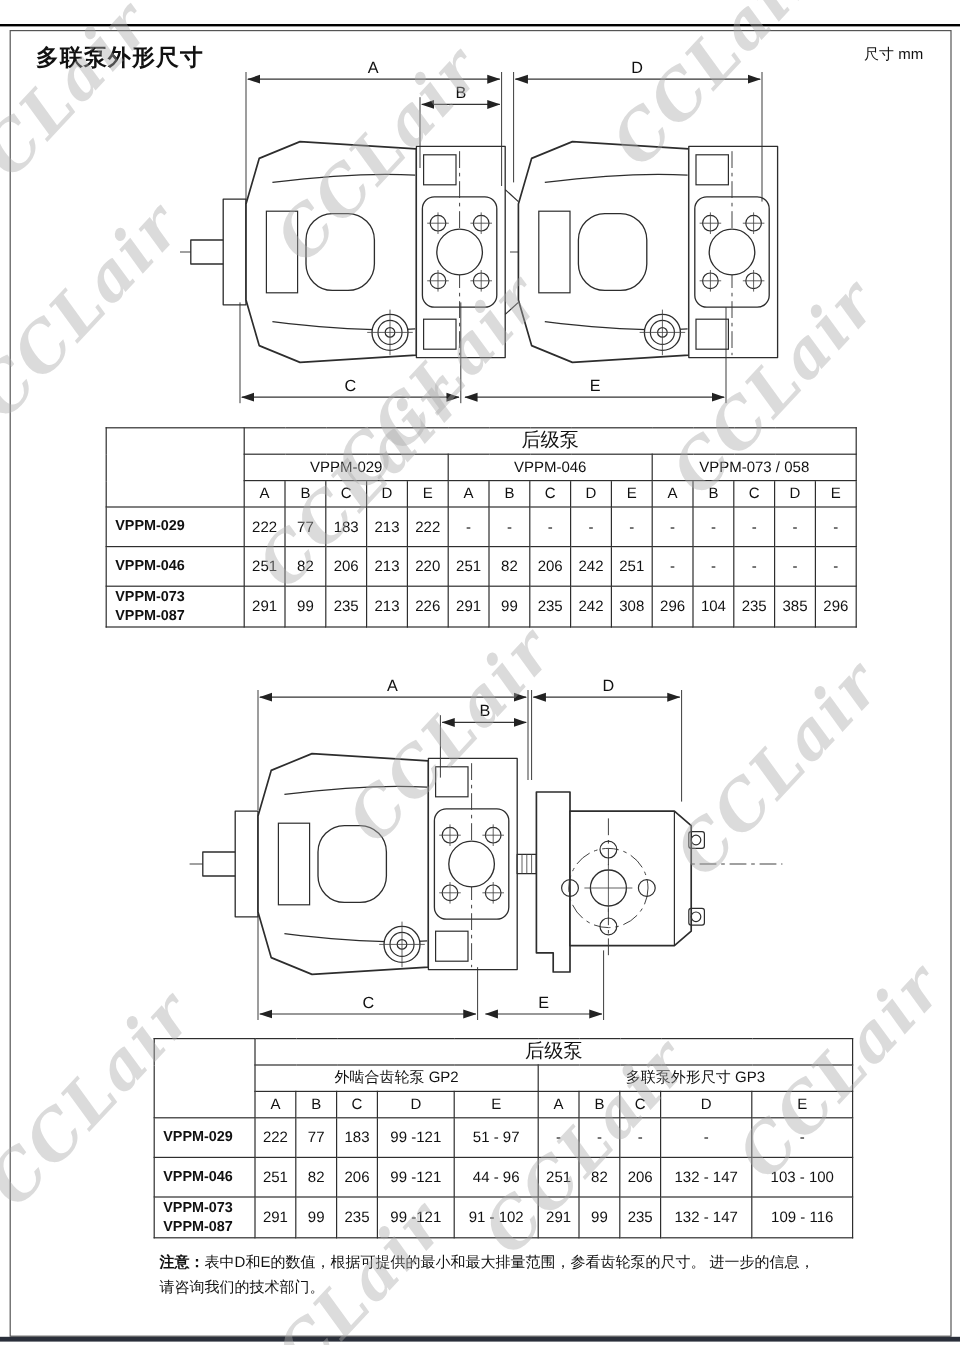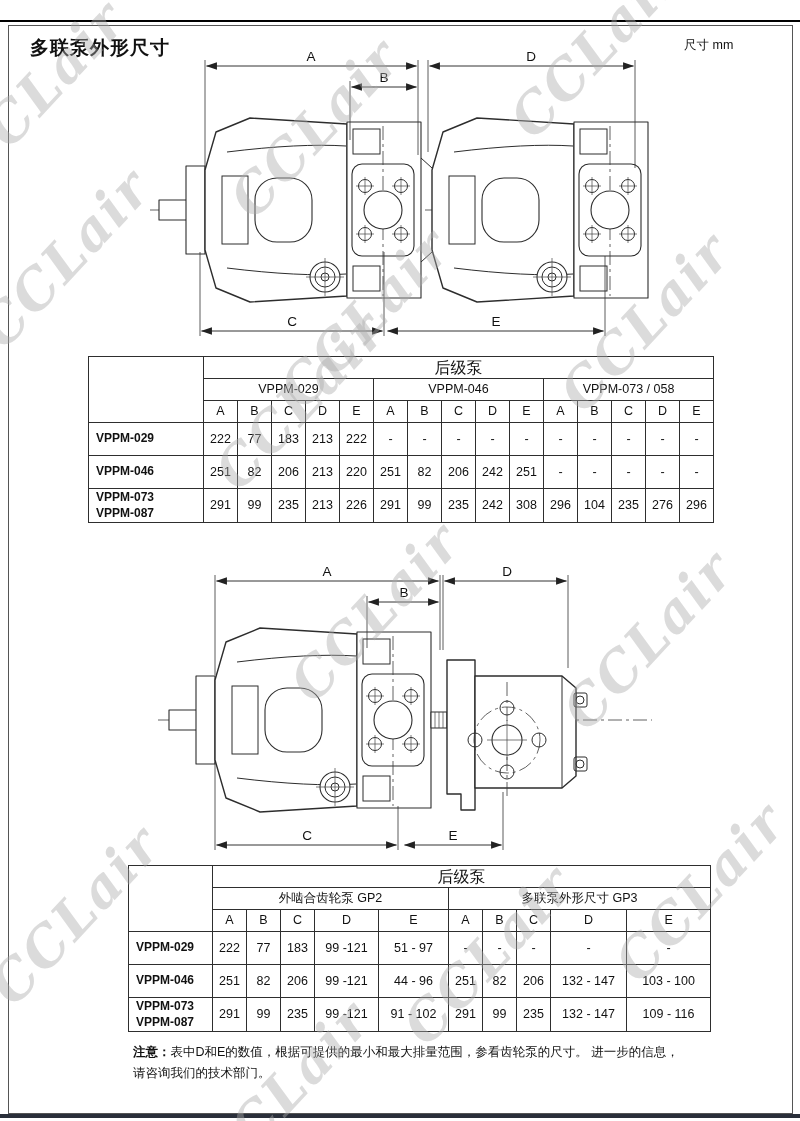--- a/index.html
+++ b/index.html
@@ -2,21 +2,21 @@
 <html><head>
 <meta charset="utf-8">
 <style>
   html,body{margin:0;padding:0;background:#fff;}
   body{font-family:"Liberation Sans",sans-serif;color:#111;}
   .page{position:relative;width:800px;height:1121px;background:#fff;overflow:hidden;}
 
   .title{position:absolute;left:30px;top:3px;font-size:19px;font-weight:bold;letter-spacing:1px;z-index:2;margin-top:32px;}
   .titlebar{position:absolute;left:0;top:20px;width:800px;height:2px;background:#000;z-index:2;}
   .frame{position:absolute;left:8px;top:25px;width:783px;height:1087px;border:1px solid #555;z-index:1;}
-  .unit{position:absolute;left:684px;top:37px;font-size:12.5px;z-index:2;}
+  .unit{position:absolute;left:720px;top:37px;font-size:12.5px;z-index:2;}
   .bottombar{position:absolute;left:0;top:1114px;width:800px;height:4px;background:#2a2f3a;z-index:2;}
 
   .wm{position:absolute;z-index:6;font-family:"DejaVu Serif",serif;font-style:italic;font-weight:bold;
       font-size:54px;color:#ababab;opacity:.42;letter-spacing:2px;white-space:nowrap;
       transform:translate(-50%,-50%) rotate(-47deg);pointer-events:none;}
 
   svg.draw{position:absolute;z-index:2;}
   .ol{fill:#fff;stroke:#2d2d2d;stroke-width:1.4;stroke-linejoin:round;}
   .ln{fill:#fff;stroke:#2d2d2d;stroke-width:1.1;stroke-linejoin:round;}
   .th1{fill:none;stroke:#2d2d2d;stroke-width:1;}
@@ -230,21 +230,21 @@
           <td>213</td>
           <td>226</td>
           <td>291</td>
           <td>99</td>
           <td>235</td>
           <td>242</td>
           <td>308</td>
           <td>296</td>
           <td>104</td>
           <td>235</td>
-          <td>276</td>
+          <td>385</td>
           <td>296</td>
         </tr>
   </tbody>
     </table>
 
   <svg class="draw" style="left:150px;top:560px" width="510" height="300" viewBox="150 560 510 300">
     <defs>
       <marker id="ar2" viewBox="0 0 10 8" markerWidth="11" markerHeight="9" refX="9.5" refY="4" orient="auto-start-reverse">
           <path d="M0,0.6 L10,4 L0,7.4 Z" fill="#222"></path>
         </marker>

